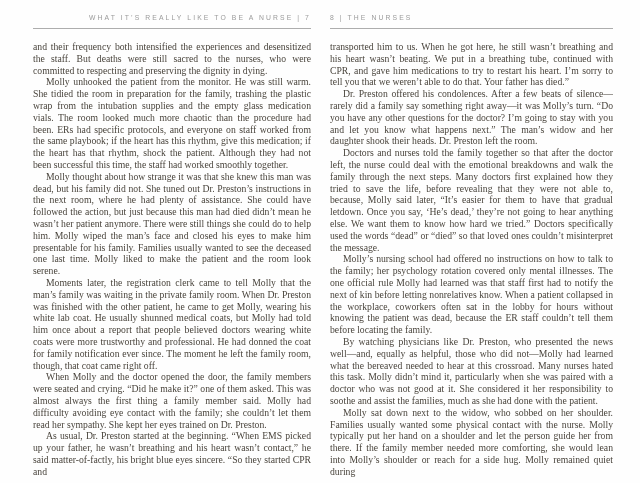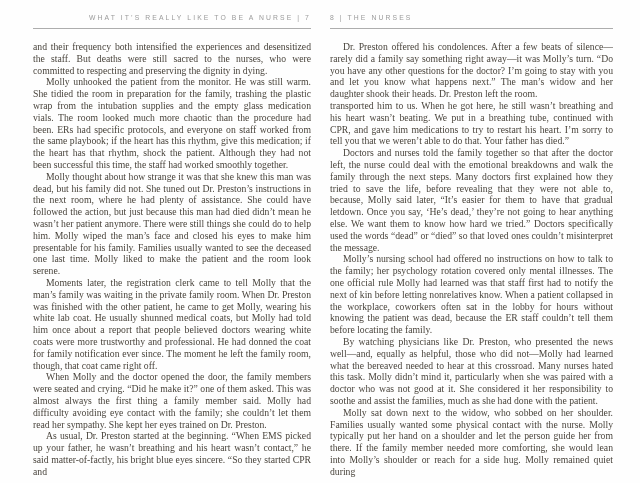--- a/index.html
+++ b/index.html
@@ -72,22 +72,22 @@
       <p class="para">As usual, Dr. Preston started at the beginning. “When EMS picked up your father, he wasn’t breathing and his heart wasn’t contact,” he said matter-of-factly, his bright blue eyes sincere. “So they started CPR and</p>
     </div>
   </section>
 
   <section class="page page-right">
     <header>
       <div class="running-header align-left">8 | The Nurses</div>
       <div class="header-rule"></div>
     </header>
     <div class="page-body">
+      <p class="para no-indent">transported him to us. When he got here, he still wasn’t breathing and his heart wasn’t beating. We put in a breathing tube, continued with CPR, and gave him medications to try to restart his heart. I’m sorry to tell you that we weren’t able to do that. Your father has died.”</p>
       <p class="para">Dr. Preston offered his condolences. After a few beats of silence—rarely did a family say something right away—it was Molly’s turn. “Do you have any other questions for the doctor? I’m going to stay with you and let you know what happens next.” The man’s widow and her daughter shook their heads. Dr. Preston left the room.</p>
-      <p class="para no-indent">transported him to us. When he got here, he still wasn’t breathing and his heart wasn’t beating. We put in a breathing tube, continued with CPR, and gave him medications to try to restart his heart. I’m sorry to tell you that we weren’t able to do that. Your father has died.”</p>
       <p class="para">Doctors and nurses told the family together so that after the doctor left, the nurse could deal with the emotional breakdowns and walk the family through the next steps. Many doctors first explained how they tried to save the life, before revealing that they were not able to, because, Molly said later, “It’s easier for them to have that gradual letdown. Once you say, ‘He’s dead,’ they’re not going to hear anything else. We want them to know how hard we tried.” Doctors specifically used the words “dead” or “died” so that loved ones couldn’t misinterpret the message.</p>
       <p class="para">Molly’s nursing school had offered no instructions on how to talk to the family; her psychology rotation covered only mental illnesses. The one official rule Molly had learned was that staff first had to notify the next of kin before letting nonrelatives know. When a patient collapsed in the workplace, coworkers often sat in the lobby for hours without knowing the patient was dead, because the ER staff couldn’t tell them before locating the family.</p>
       <p class="para">By watching physicians like Dr. Preston, who presented the news well—and, equally as helpful, those who did not—Molly had learned what the bereaved needed to hear at this crossroad. Many nurses hated this task. Molly didn’t mind it, particularly when she was paired with a doctor who was not good at it. She considered it her responsibility to soothe and assist the families, much as she had done with the patient.</p>
       <p class="para">Molly sat down next to the widow, who sobbed on her shoulder. Families usually wanted some physical contact with the nurse. Molly typically put her hand on a shoulder and let the person guide her from there. If the family member needed more comforting, she would lean into Molly’s shoulder or reach for a side hug. Molly remained quiet during</p>
     </div>
   </section>
 
 </div>
 
 </body></html>

